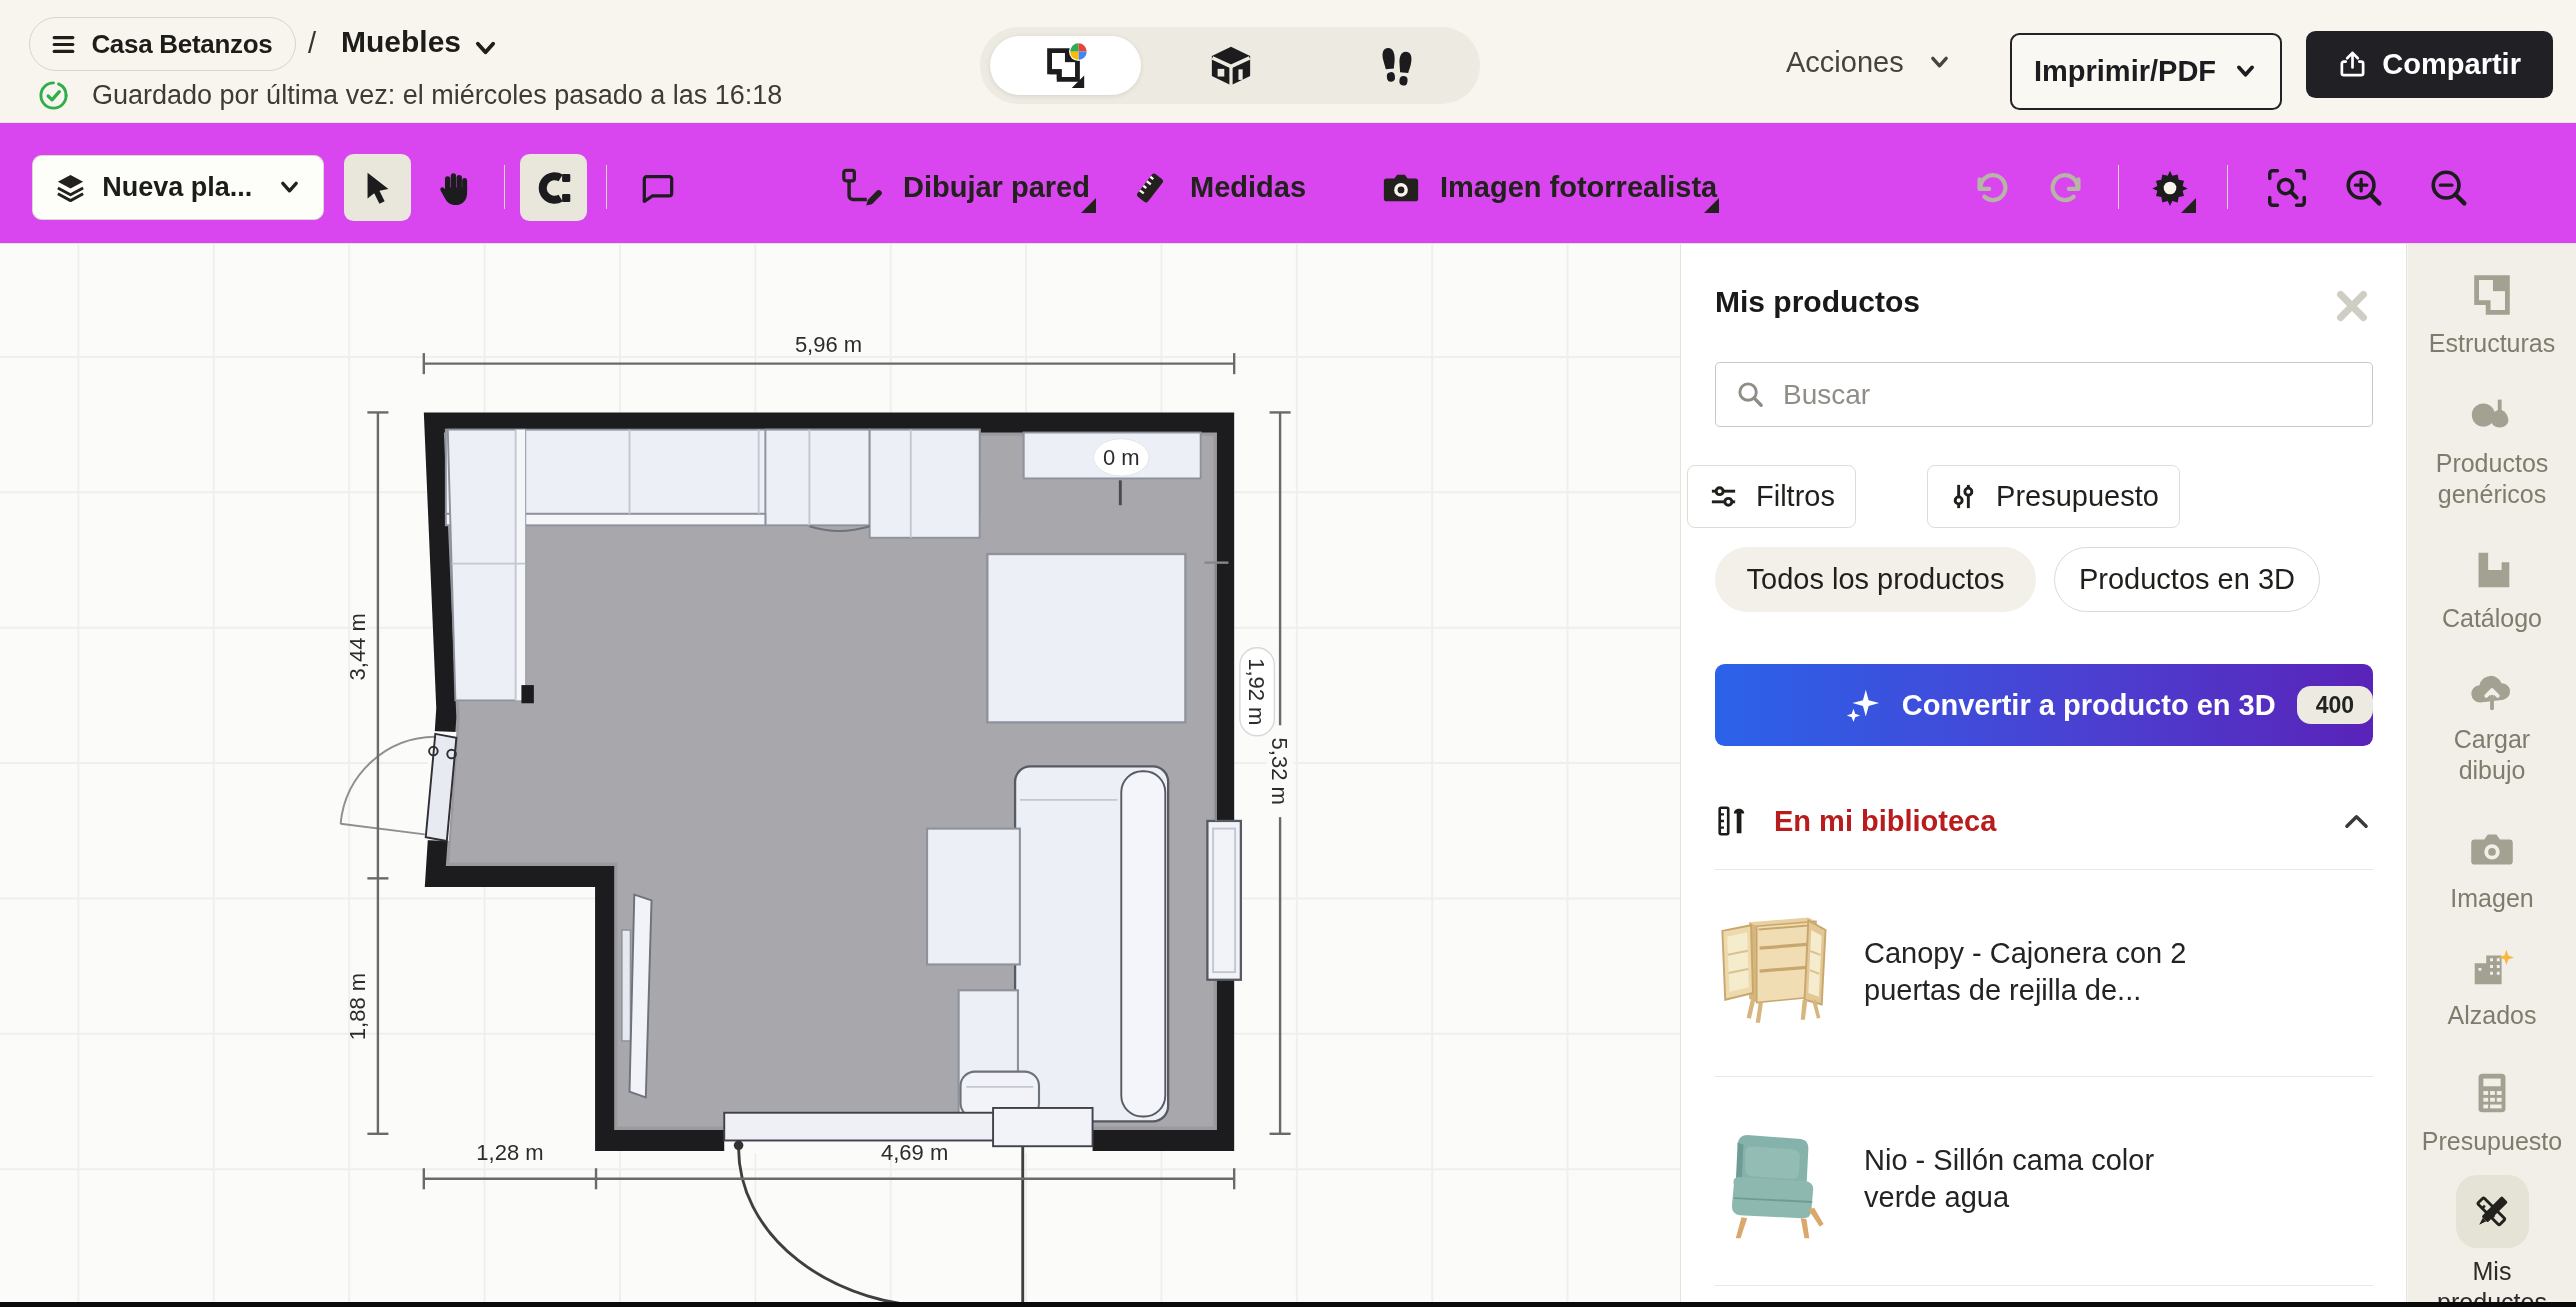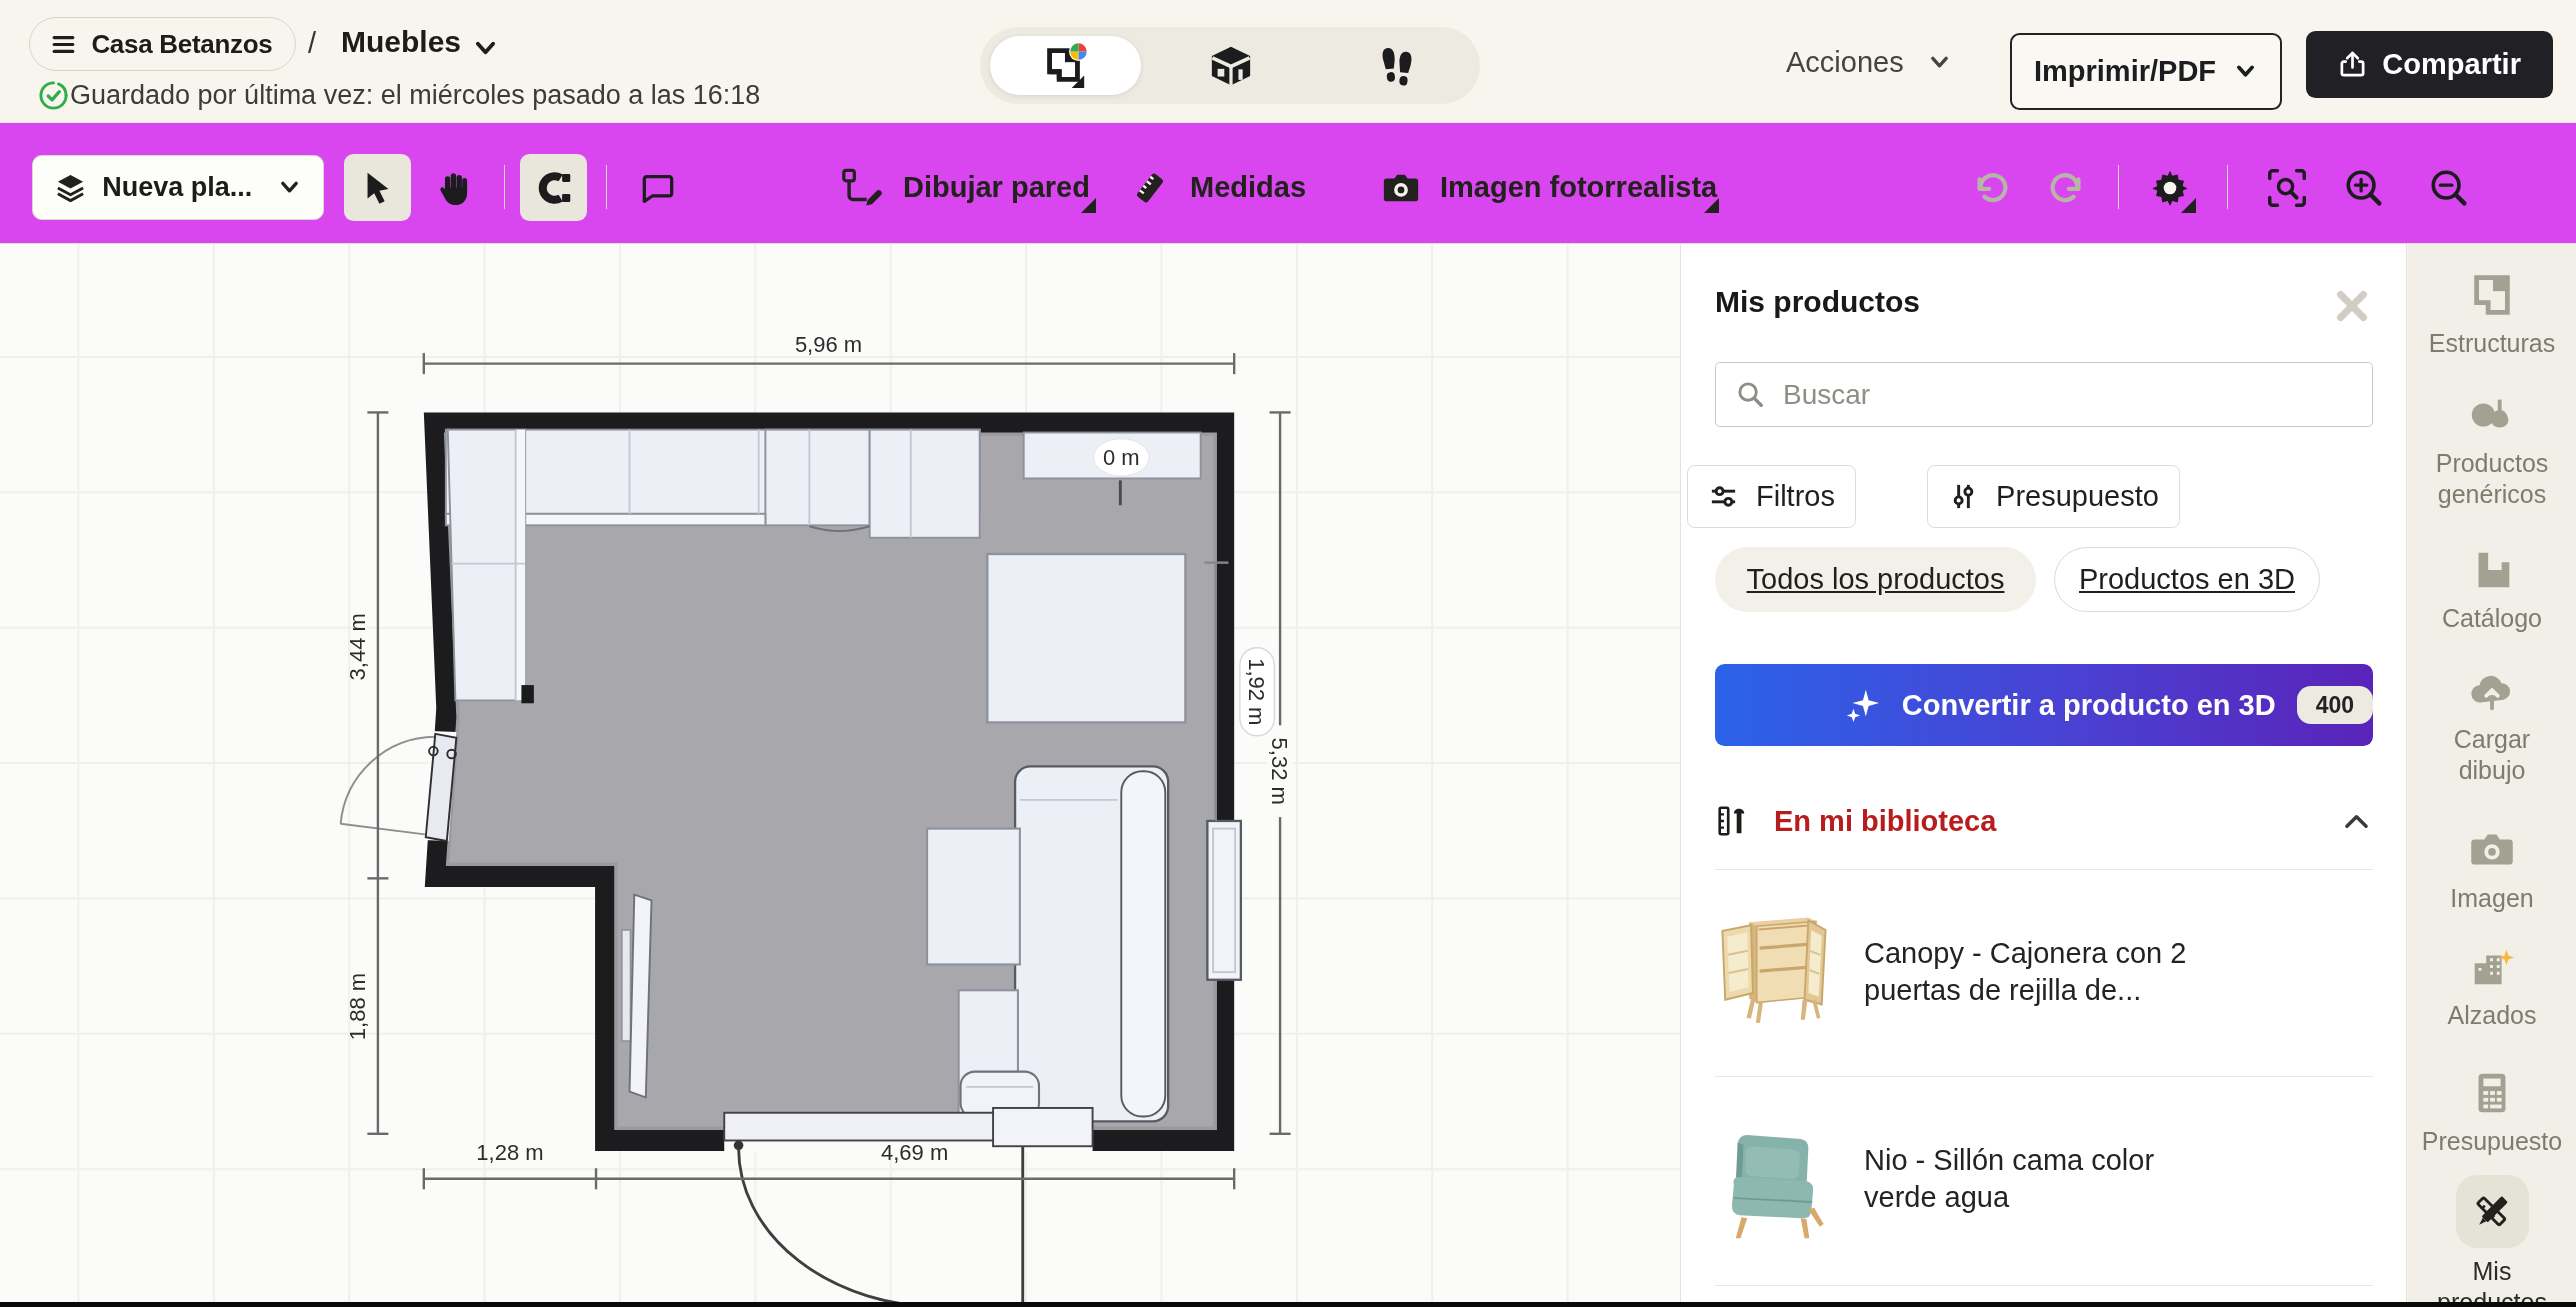--- a/index.html
+++ b/index.html
@@ -8,21 +8,21 @@
   .abs { position:absolute; }
 
   
   .header { left:0; top:0; width:2576px; height:122px; background:#f7f5ee; }
   .project-pill { left:29px; top:17px; height:54px; border:1.9px solid #d7d5cb; border-radius:27px;
                   display:flex; align-items:center; padding:0 23px 0 19px; gap:13.4px; }
   .project-pill span.t { font-size:26px; font-weight:bold; color:#1d1c19; letter-spacing:-0.3px; white-space:nowrap; }
   .crumb-sep { left:308px; top:27px; font-size:29px; color:#35342f; }
   .crumb-page { left:341px; top:25px; font-size:30px; font-weight:bold; color:#1d1c19; }
   .crumb-chevron { left:471px; top:38px; }
-  .saved-row { left:38px; top:80px; display:flex; align-items:center; gap:1px; }
+  .saved-row { left:38px; top:80px; display:flex; align-items:center; gap:23px; }
   .saved-row .txt { font-size:27px; color:#3c3b36; }
 
   .toggle { left:980px; top:27px; width:500px; height:77px; background:#edebe1; border-radius:38px; }
   .toggle .seg-selected { position:absolute; left:9.6px; top:8.6px; width:151px; height:59px; background:#ffffff;
                           border-radius:30px; box-shadow:0 1px 4.8px rgba(0,0,0,.10); }
   .toggle .seg { position:absolute; top:0; width:167px; height:77px; display:flex; align-items:center; justify-content:center; }
 
   .actions-lbl { left:1786px; top:46px; display:flex; align-items:center; gap:23px; font-size:29px; color:#45443e; }
   .print-btn { left:2010px; top:33px; width:272px; height:77px; border:2.9px solid #232227; border-radius:9.6px;
                background:#f9f8f2; display:flex; align-items:center; justify-content:center; gap:17px; }
@@ -54,21 +54,21 @@
   .close-btn { left:2331px; top:285px; width:42px; height:42px; display:flex; align-items:center; justify-content:center; }
   .search-box { left:1715px; top:362px; width:658px; height:65px; border:1.9px solid #c9c7bf; border-radius:4.8px; background:#fff;
                 display:flex; align-items:center; padding:0 19px; gap:17px; }
   .search-box input { border:none; outline:none; font-size:28px; color:#3a3a3a; width:100%; background:transparent;
                       font-family:"Liberation Sans", sans-serif; }
   .search-box input::placeholder { color:#8f8d85; }
   .chip-btn { top:465px; height:63px; background:#fff; border:1.9px solid #dedcd3; border-radius:7.7px;
               display:flex; align-items:center; justify-content:center; gap:17px; }
   .chip-btn .t { font-size:29px; font-weight:500; color:#201f1c; }
   .pill-tab { top:547px; height:65px; border-radius:33px; display:flex; align-items:center; justify-content:center; }
-  .pill-tab .t { font-size:29px; font-weight:500; color:#201f1c;text-decoration:underline; }
+  .pill-tab .t { font-size:29px; font-weight:500; color:#201f1c; }
   .pill-all { left:1715px; width:321px; background:#f2f0e9; }
   .pill-3d { left:2054px; width:266px; background:#fff; border:1.9px solid #dcdad1; }
   .convert-btn { left:1715px; top:664px; width:658px; height:82px; border-radius:9.6px; padding-left:31px;
                  background:linear-gradient(90deg,#2b62e9 0%, #4a41d2 55%, #5a23b9 100%);
                  display:flex; align-items:center; justify-content:flex-end; gap:21px; }
   .convert-btn .t { font-size:29px; font-weight:600; color:#ffffff; }
   .convert-badge { background:#eceae1; border-radius:14px; padding:5.7px 19px; font-size:23px; font-weight:bold; color:#232323; }
   .lib-header { left:1715px; top:800px; width:658px; height:42px; display:flex; align-items:center; gap:25px; }
   .lib-header .t { font-size:29px; font-weight:bold; color:#b91c1c; flex:1; }
   .p-divider { left:1715px; width:658px; height:0; border-top:1.9px solid #eae8e1; }

